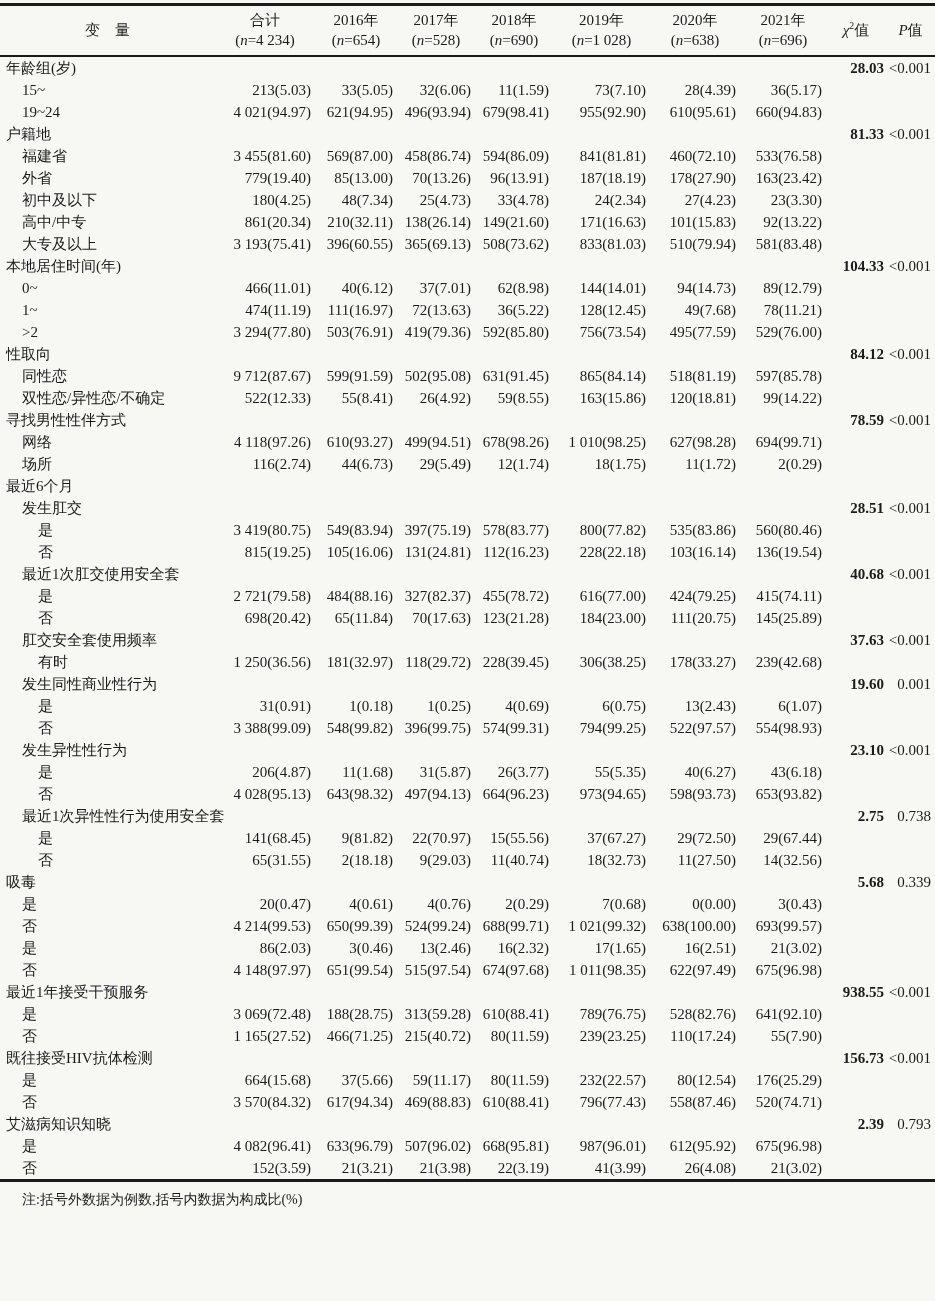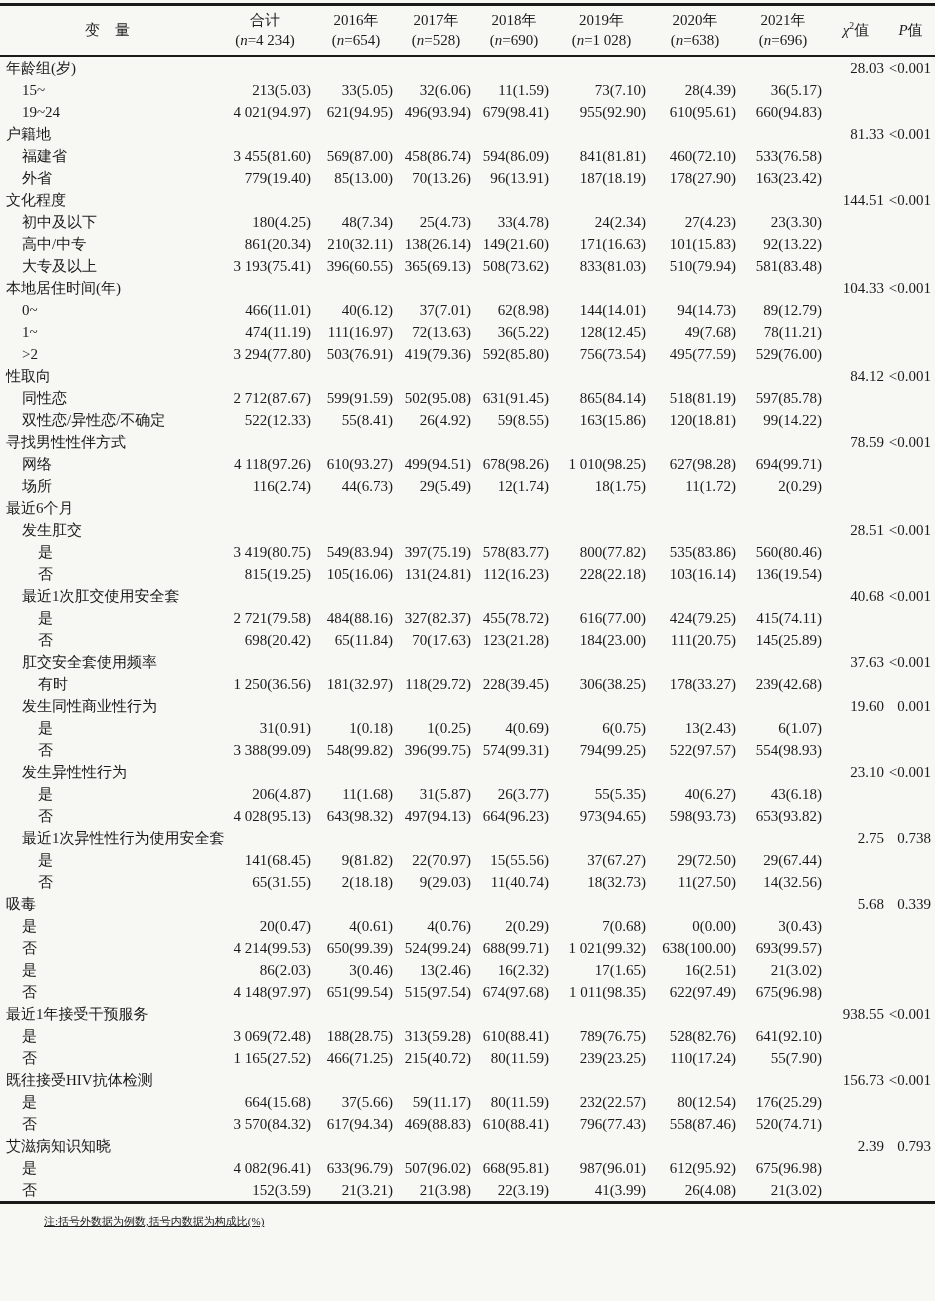--- a/index.html
+++ b/index.html
@@ -42,28 +42,27 @@
     line-height: 22px;
     padding: 0;
     white-space: nowrap;
     overflow: visible;
   }
   td.var { text-align: left; margin-left: 44px; }
   td.var.ind0 { padding-left: 6px;  }
   td.var.ind1 { padding-left: 22px; }
   td.var.ind2 { padding-left: 38px; }
   td.val { text-align: right; padding-right: 4px; }
-  td.chi { text-align: right; padding-right: 2px; }
+  td.chi { text-align: right; padding-right: 2px; font-weight: bold; }
   td.p   { text-align: right; padding-right: 4px; }
   .footnote {
     margin-top: 7px;
-    padding-left: 44px;
-    font-size: 11px;
+    padding-left: 22px;
+    font-size: 14px;
     line-height: 21px;
-    text-decoration: underline;
   }
 </style>
 </head>
 <body>
 
 <div class="page">
   <table class="stat">
     <colgroup>
       <col style="width:215px">
       <col style="width:100px">
@@ -180,32 +179,20 @@
           <td class="val">85(13.00)</td>
           <td class="val">70(13.26)</td>
           <td class="val">96(13.91)</td>
           <td class="val">187(18.19)</td>
           <td class="val">178(27.90)</td>
           <td class="val">163(23.42)</td>
           <td class="chi"></td>
           <td class="p"></td>
         </tr>
         <tr>
-          <td class="var ind0">文化程度</td>
-          <td class="val"></td>
-          <td class="val"></td>
-          <td class="val"></td>
-          <td class="val"></td>
-          <td class="val"></td>
-          <td class="val"></td>
-          <td class="val"></td>
-          <td class="chi">144.51</td>
-          <td class="p">&lt;0.001</td>
-        </tr>
-        <tr>
           <td class="var ind1">初中及以下</td>
           <td class="val">180(4.25)</td>
           <td class="val">48(7.34)</td>
           <td class="val">25(4.73)</td>
           <td class="val">33(4.78)</td>
           <td class="val">24(2.34)</td>
           <td class="val">27(4.23)</td>
           <td class="val">23(3.30)</td>
           <td class="chi"></td>
           <td class="p"></td>
@@ -289,21 +276,21 @@
           <td class="val"></td>
           <td class="val"></td>
           <td class="val"></td>
           <td class="val"></td>
           <td class="val"></td>
           <td class="chi">84.12</td>
           <td class="p">&lt;0.001</td>
         </tr>
         <tr>
           <td class="var ind1">同性恋</td>
-          <td class="val">2 712(87.67)</td>
+          <td class="val">9 712(87.67)</td>
           <td class="val">599(91.59)</td>
           <td class="val">502(95.08)</td>
           <td class="val">631(91.45)</td>
           <td class="val">865(84.14)</td>
           <td class="val">518(81.19)</td>
           <td class="val">597(85.78)</td>
           <td class="chi"></td>
           <td class="p"></td>
         </tr>
         <tr>

